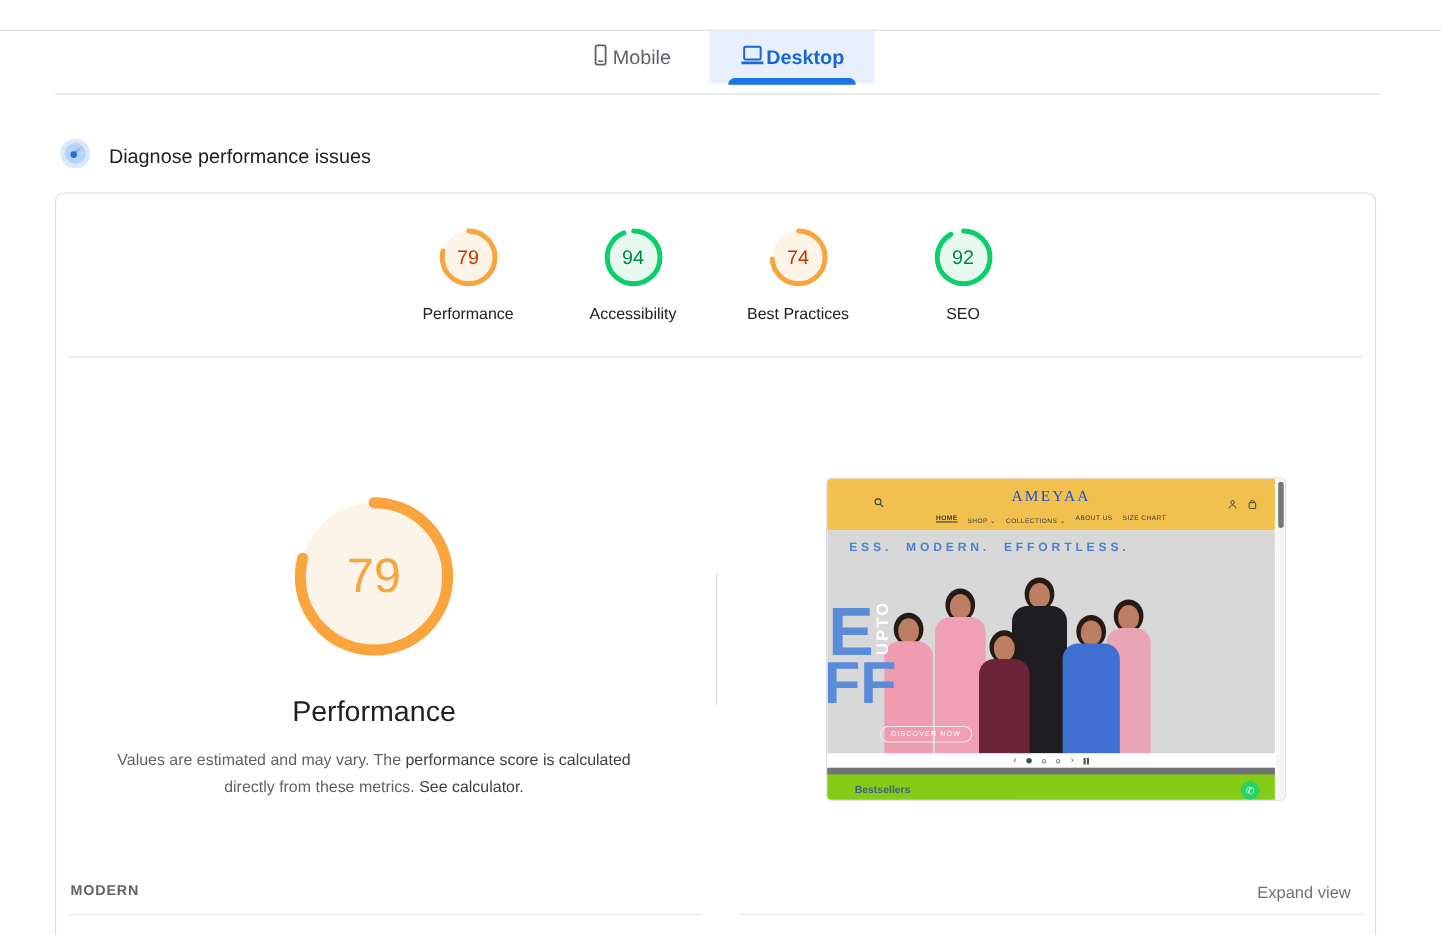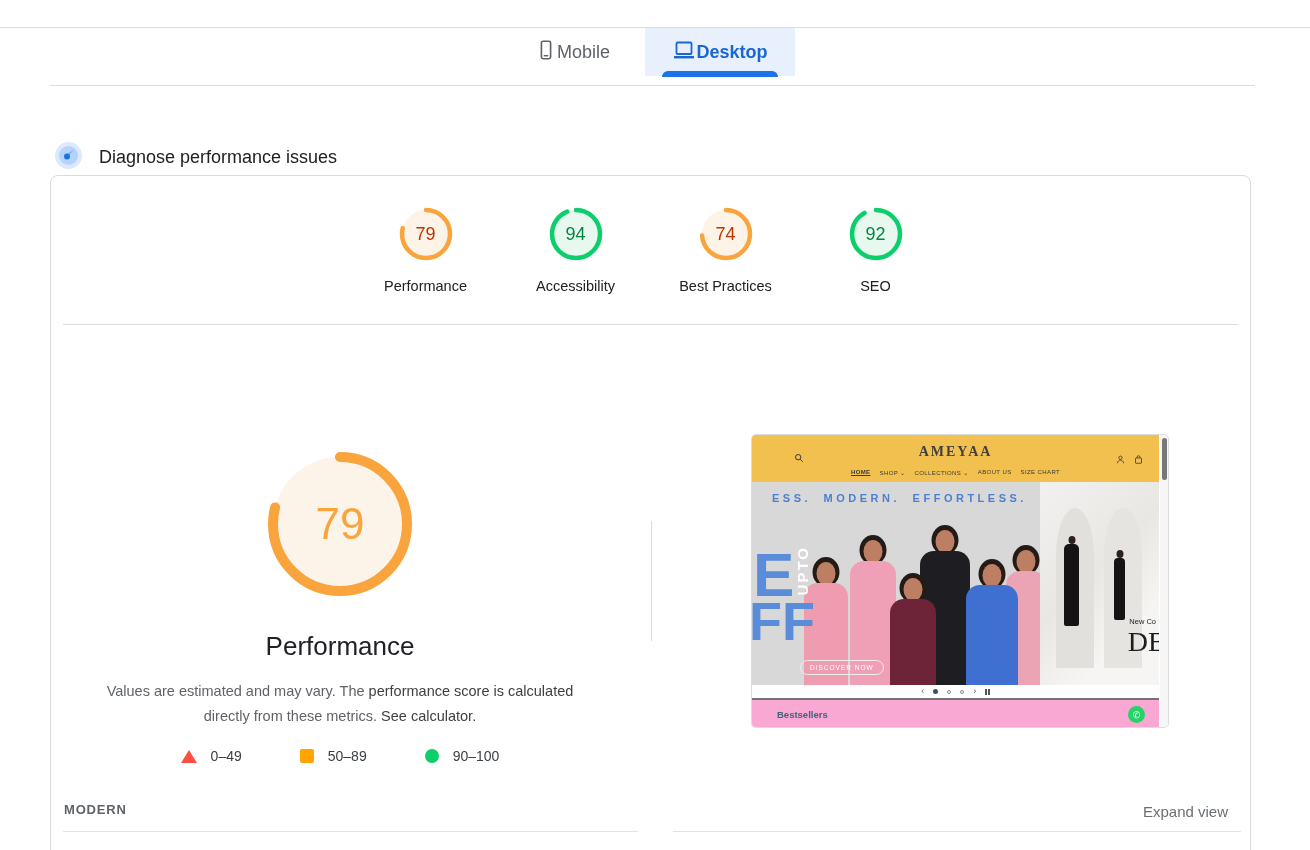--- a/index.html
+++ b/index.html
@@ -9,21 +9,21 @@
 
   
   .topline { position:absolute; top:27px; left:0; right:0; height:0; border-top:1px solid #dadce0; }
   .tabs-underline { position:absolute; top:85px; left:50px; right:55px; height:0; border-top:1px solid #dadce0; }
   .tab { position:absolute; top:28px; height:48px; display:flex; align-items:center; justify-content:center; font-size:18px; cursor:pointer; }
   .tab-mobile { left:505px; width:135px; color:#5f6368; }
   .tab-desktop { left:645px; width:150px; background:#e8f0fe; color:#1967d2; font-weight:bold; }
   .tab-indicator { position:absolute; top:71px; left:662px; width:116px; height:6px; background:#1a73e8; border-radius:6px 6px 0 0; }
 
   
-  .section-head { position:absolute; top:126px; left:55px; display:flex; align-items:center; gap:17px;margin-top:16px; }
+  .section-head { position:absolute; top:126px; left:55px; display:flex; align-items:center; gap:17px; }
   .section-head .txt { font-size:18px; font-weight:500; color:#202124; }
 
   
   .card { position:absolute; top:175px; left:50px; width:1201px; height:700px;
     border:1px solid #dadce0; border-radius:8px; background:#fff; }
 
   
   .gauges-row { position:absolute; top:30px; left:0; right:0; display:flex; justify-content:center; }
   .gauge-cell { width:150px; display:flex; flex-direction:column; align-items:center; }
   .gauge-wrap { position:relative; width:56px; height:56px; }
@@ -56,21 +56,21 @@
   .divider-left { position:absolute; top:655px; left:12px; width:575px; border-top:1px solid #e3e3e3; }
   .divider-right { position:absolute; top:655px; left:622px; width:568px; border-top:1px solid #e3e3e3; }
 
   
   .preview { position:absolute; top:258px; left:700px; width:418px; height:294px;
     border:1px solid #dadce0; border-radius:5px; background:#fff; overflow:hidden; cursor:pointer; }
   .pv-content { position:absolute; left:0; top:0; right:9px; bottom:0; }
   .pv-header { position:absolute; left:0; top:0; right:0; height:47px; background:#f1c04f; }
   .pv-search { position:absolute; left:42px; top:14px; }
   .pv-logo { position:absolute; left:0; right:0; top:9px; text-align:center;
-    font-family:"Liberation Serif", serif; font-size:14px; letter-spacing:2px; color:#404040;font-weight:bold; }
+    font-family:"Liberation Serif", serif; font-size:14px; letter-spacing:2px; color:#1d4ed8; }
   .pv-acct { position:absolute; right:34px; top:15px; }
   .pv-bag { position:absolute; right:16px; top:15px; }
   .pv-nav { position:absolute; left:0; right:0; top:34px; display:flex; justify-content:center; gap:9px;
     font-size:6px; color:#3a3a3a; letter-spacing:0.4px; }
   .pv-nav .on { text-decoration:underline; font-weight:bold; }
   .pv-hero { position:absolute; left:0; right:0; top:47px; height:203px; background:#d8d8d8; overflow:hidden; }
   .pv-headline { position:absolute; left:20px; top:10px; font-size:11px; font-weight:bold;
     letter-spacing:3.5px; word-spacing:6px; color:#4b7fd0; white-space:nowrap; }
   .pv-e { position:absolute; left:1px; top:62px; font-size:62px; font-weight:bold; line-height:1; color:#5b8cd9; }
   .pv-ff { position:absolute; left:-3px; top:112px; font-size:54px; font-weight:bold; line-height:1; color:#5b8cd9; }
@@ -94,21 +94,21 @@
   .pv-side-word { position:absolute; right:-6px; top:144px; font-family:"Liberation Serif", serif;
     font-size:28px; color:#1d1d1d; }
   .pv-carousel { position:absolute; left:0; right:0; top:250px; height:13px; background:#fff;
     display:flex; align-items:center; justify-content:center; gap:9px; }
   .pv-carousel .nav-glyph { font-size:9px; color:#555; line-height:1; }
   .dot { width:5px; height:5px; border-radius:50%; }
   .dot.active { background:#3f4f63; }
   .dot.idle { width:4px; height:4px; border:1px solid #8a8a8a; background:transparent; }
   .pause-bars { display:flex; gap:1.5px; }
   .pause-bars i { width:1.5px; height:6px; background:#555; }
-  .pv-bottom { position:absolute; left:0; right:0; top:263px; height:31px; background:#f9a8d4; border-top:2px solid #737373; }
+  .pv-bottom { position:absolute; left:0; right:0; top:263px; height:31px; background:#84cc16; border-top:6px solid #737373; }
   .pv-bestsellers { position:absolute; left:25px; top:9px; font-size:9.5px; font-weight:bold; color:#39657f; }
   .pv-whatsapp { position:absolute; right:14px; top:6px; width:17px; height:17px; border-radius:50%;
     background:#25d366; display:flex; align-items:center; justify-content:center; color:#fff; font-size:9px; }
   .pv-scrollbar { position:absolute; right:0; top:0; bottom:0; width:8px; background:#f6f6f6; }
   .pv-thumbtrack { position:absolute; right:1.5px; top:3px; width:5px; height:42px; background:#777; border-radius:3px; }
 </style>
 </head>
 <body>
 
 <div class="stage">
@@ -199,34 +199,20 @@
         <circle cx="75" cy="75" r="67" fill="#fdf4e9"></circle>
         <circle cx="75" cy="75" r="67" fill="none" stroke="#f9a43c" stroke-width="10" pathLength="100" stroke-linecap="round" transform="rotate(-90 75 75)" stroke-dasharray="79 21"></circle>
       </svg>
       <div class="score">79</div>
     </div>
 
     <div class="summary-title">Performance</div>
 
     <div class="summary-desc"><span>Values are estimated and may vary. The </span><a>performance score is calculated</a><span> directly from these metrics. </span><a>See calculator.</a></div>
 
-    <div class="legend">
-      <div class="legend-item">
-        <span class="shape-triangle"></span>
-        <span>0–49</span>
-      </div>
-      <div class="legend-item">
-        <span class="shape-square"></span>
-        <span>50–89</span>
-      </div>
-      <div class="legend-item">
-        <span class="shape-circle"></span>
-        <span>90–100</span>
-      </div>
-    </div>
 
     <div class="col-divider"></div>
 
     <div class="metrics-label">MODERN</div>
     <div class="expand-view">Expand view</div>
     <div class="divider-left"></div>
     <div class="divider-right"></div>
 
     <div class="preview">
       <div class="pv-content">
@@ -291,32 +277,20 @@
             <span class="hair"></span>
               <span class="head"></span>
               <span class="body" style="background:#3f6fd1;"></span>
             </div>
 
           <div class="pv-e">E</div>
           <div class="pv-ff">FF</div>
           <div class="pv-upto">UPTO</div>
           <div class="pv-cta">DISCOVER NOW</div>
 
-          <div class="pv-side">
-            <div class="arch" style="left:16px;"></div>
-            <div class="arch" style="left:64px;background:#e6e4e1;"></div>
-            <div class="suit" style="left:24px;top:62px;width:15px;height:82px;border-radius:5px 5px 2px 2px;">
-              <span class="shead"></span>
-              </div>
-            <div class="suit" style="left:74px;top:76px;width:11px;height:62px;border-radius:4px 4px 2px 2px;">
-              <span class="shead"></span>
-              </div>
-            <div class="pv-side-caption">New Co</div>
-            <div class="pv-side-word">DE</div>
-          </div>
         </div>
 
         <div class="pv-carousel">
           <span class="nav-glyph">‹</span>
           <span class="dot active"></span>
           <span class="dot idle"></span>
           <span class="dot idle"></span>
           <span class="nav-glyph">›</span>
           <span class="pause-bars">
               <i></i>

